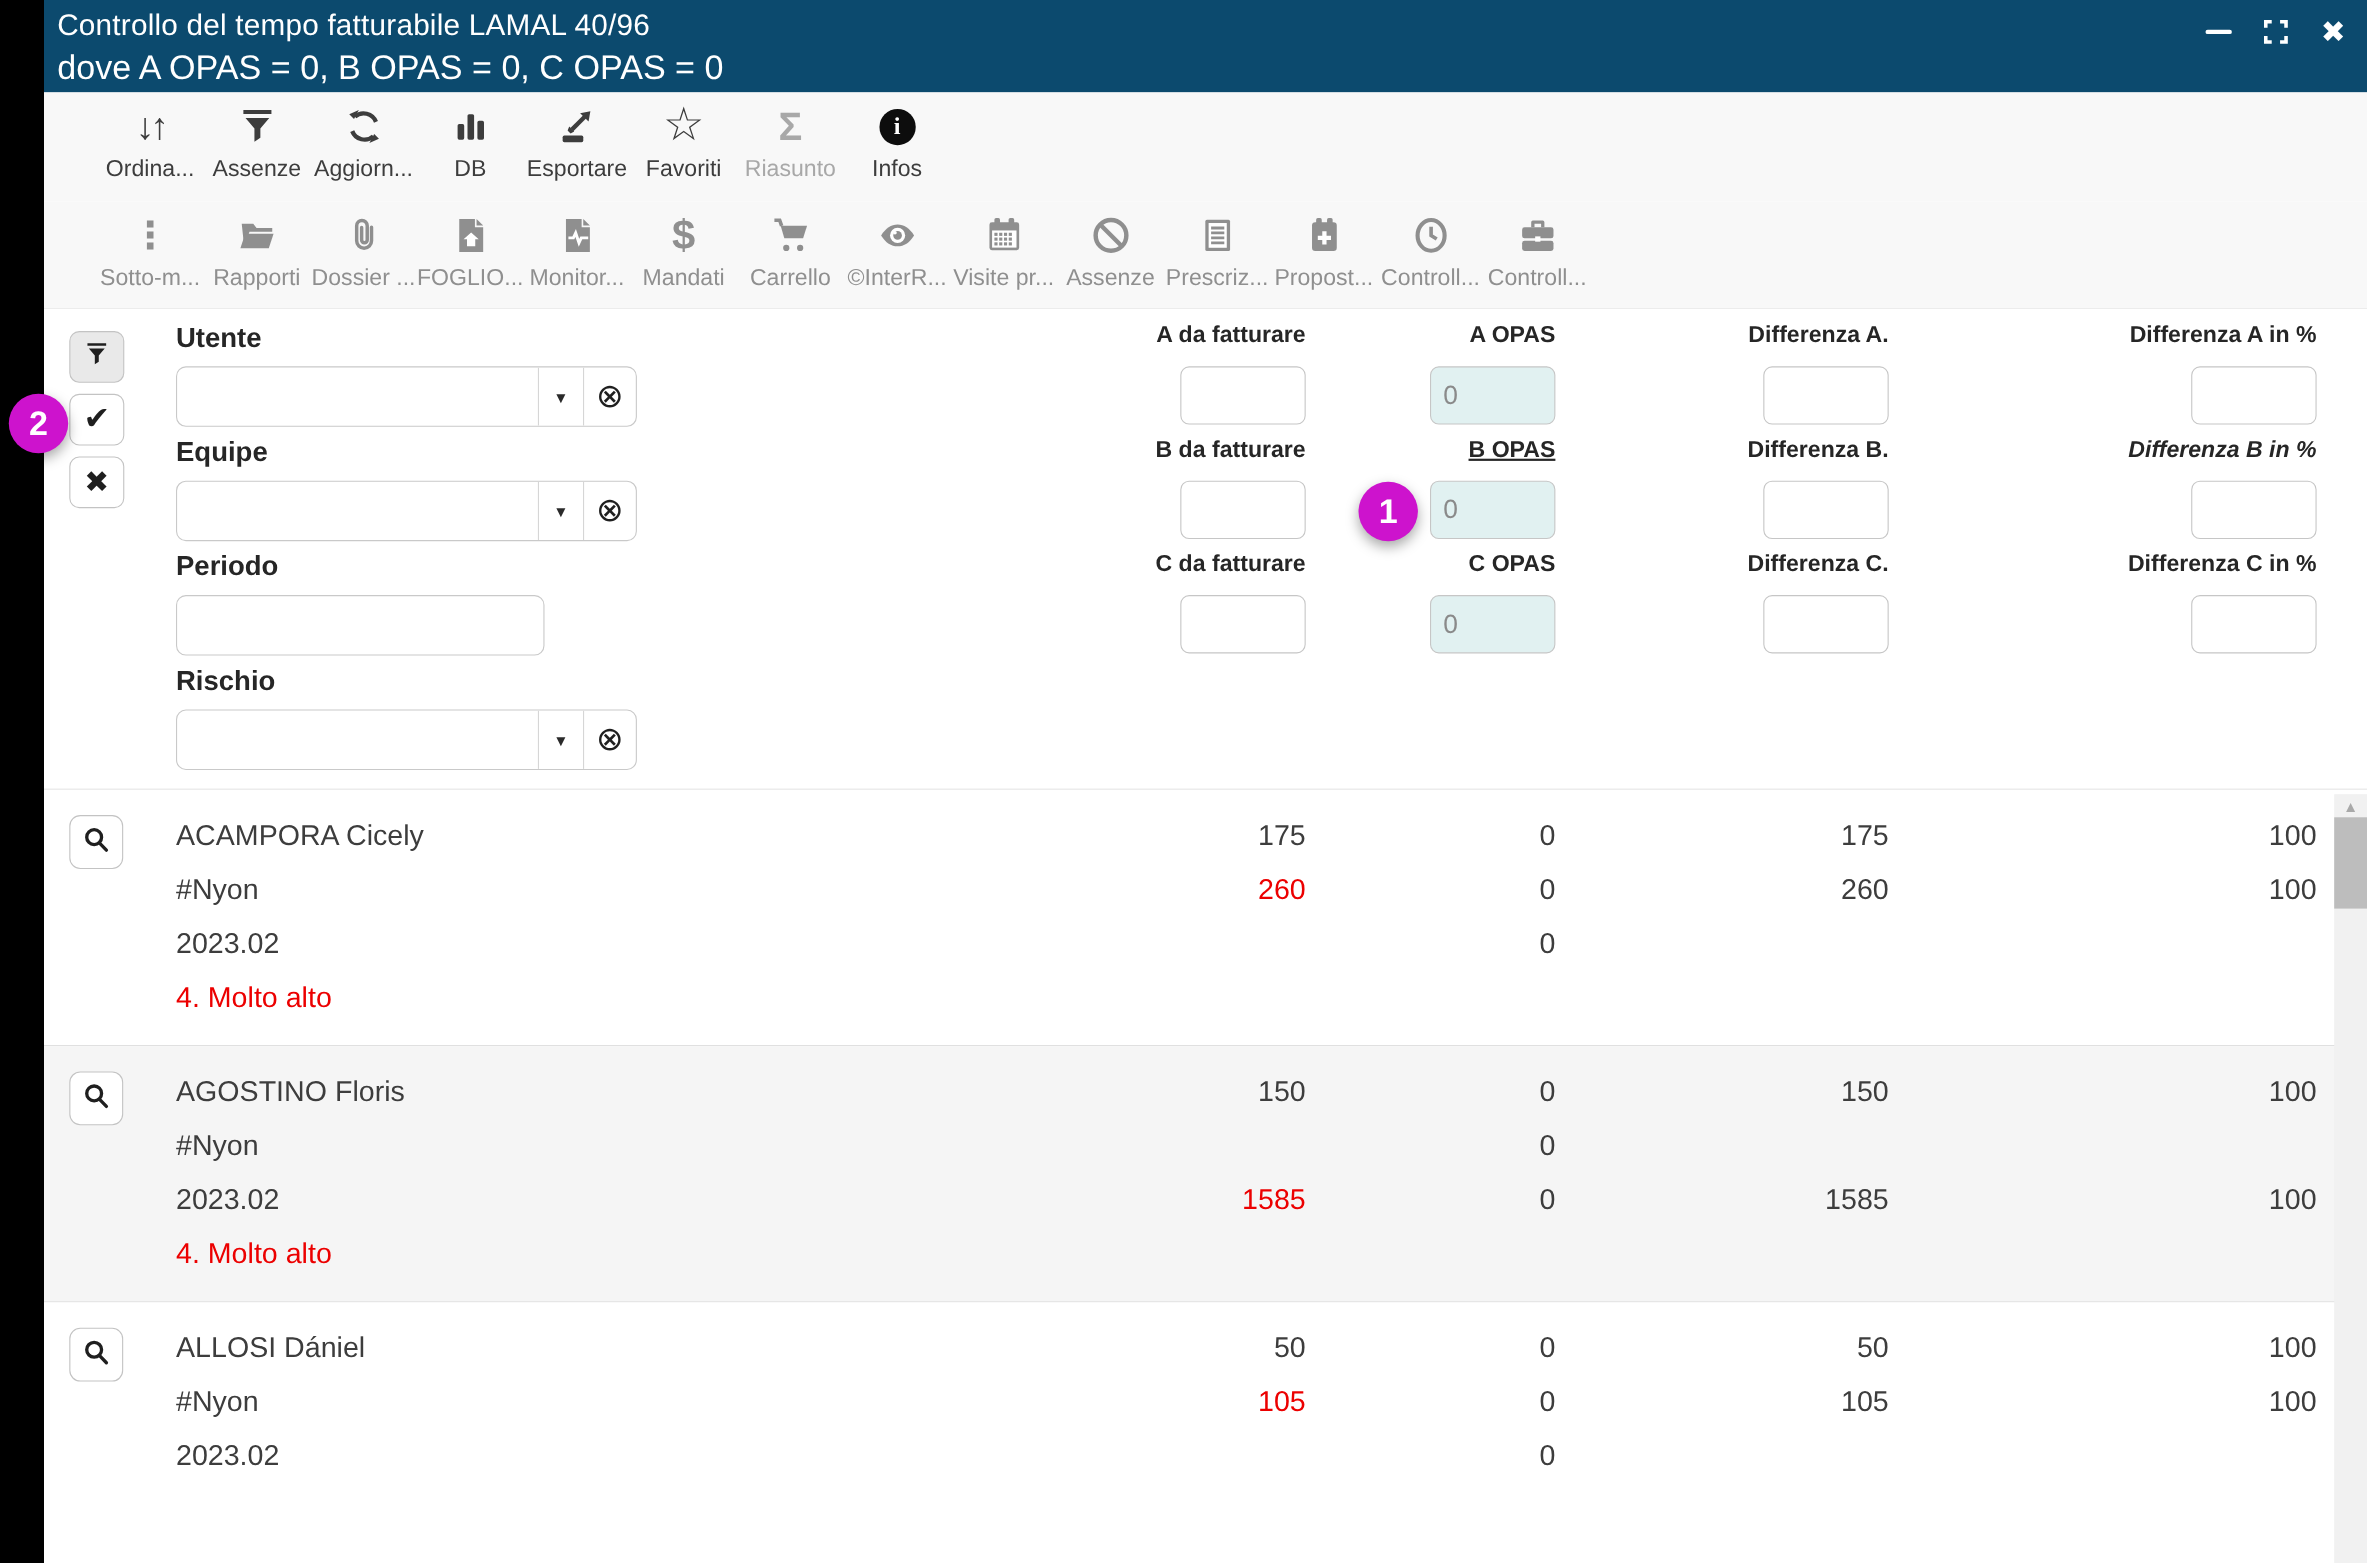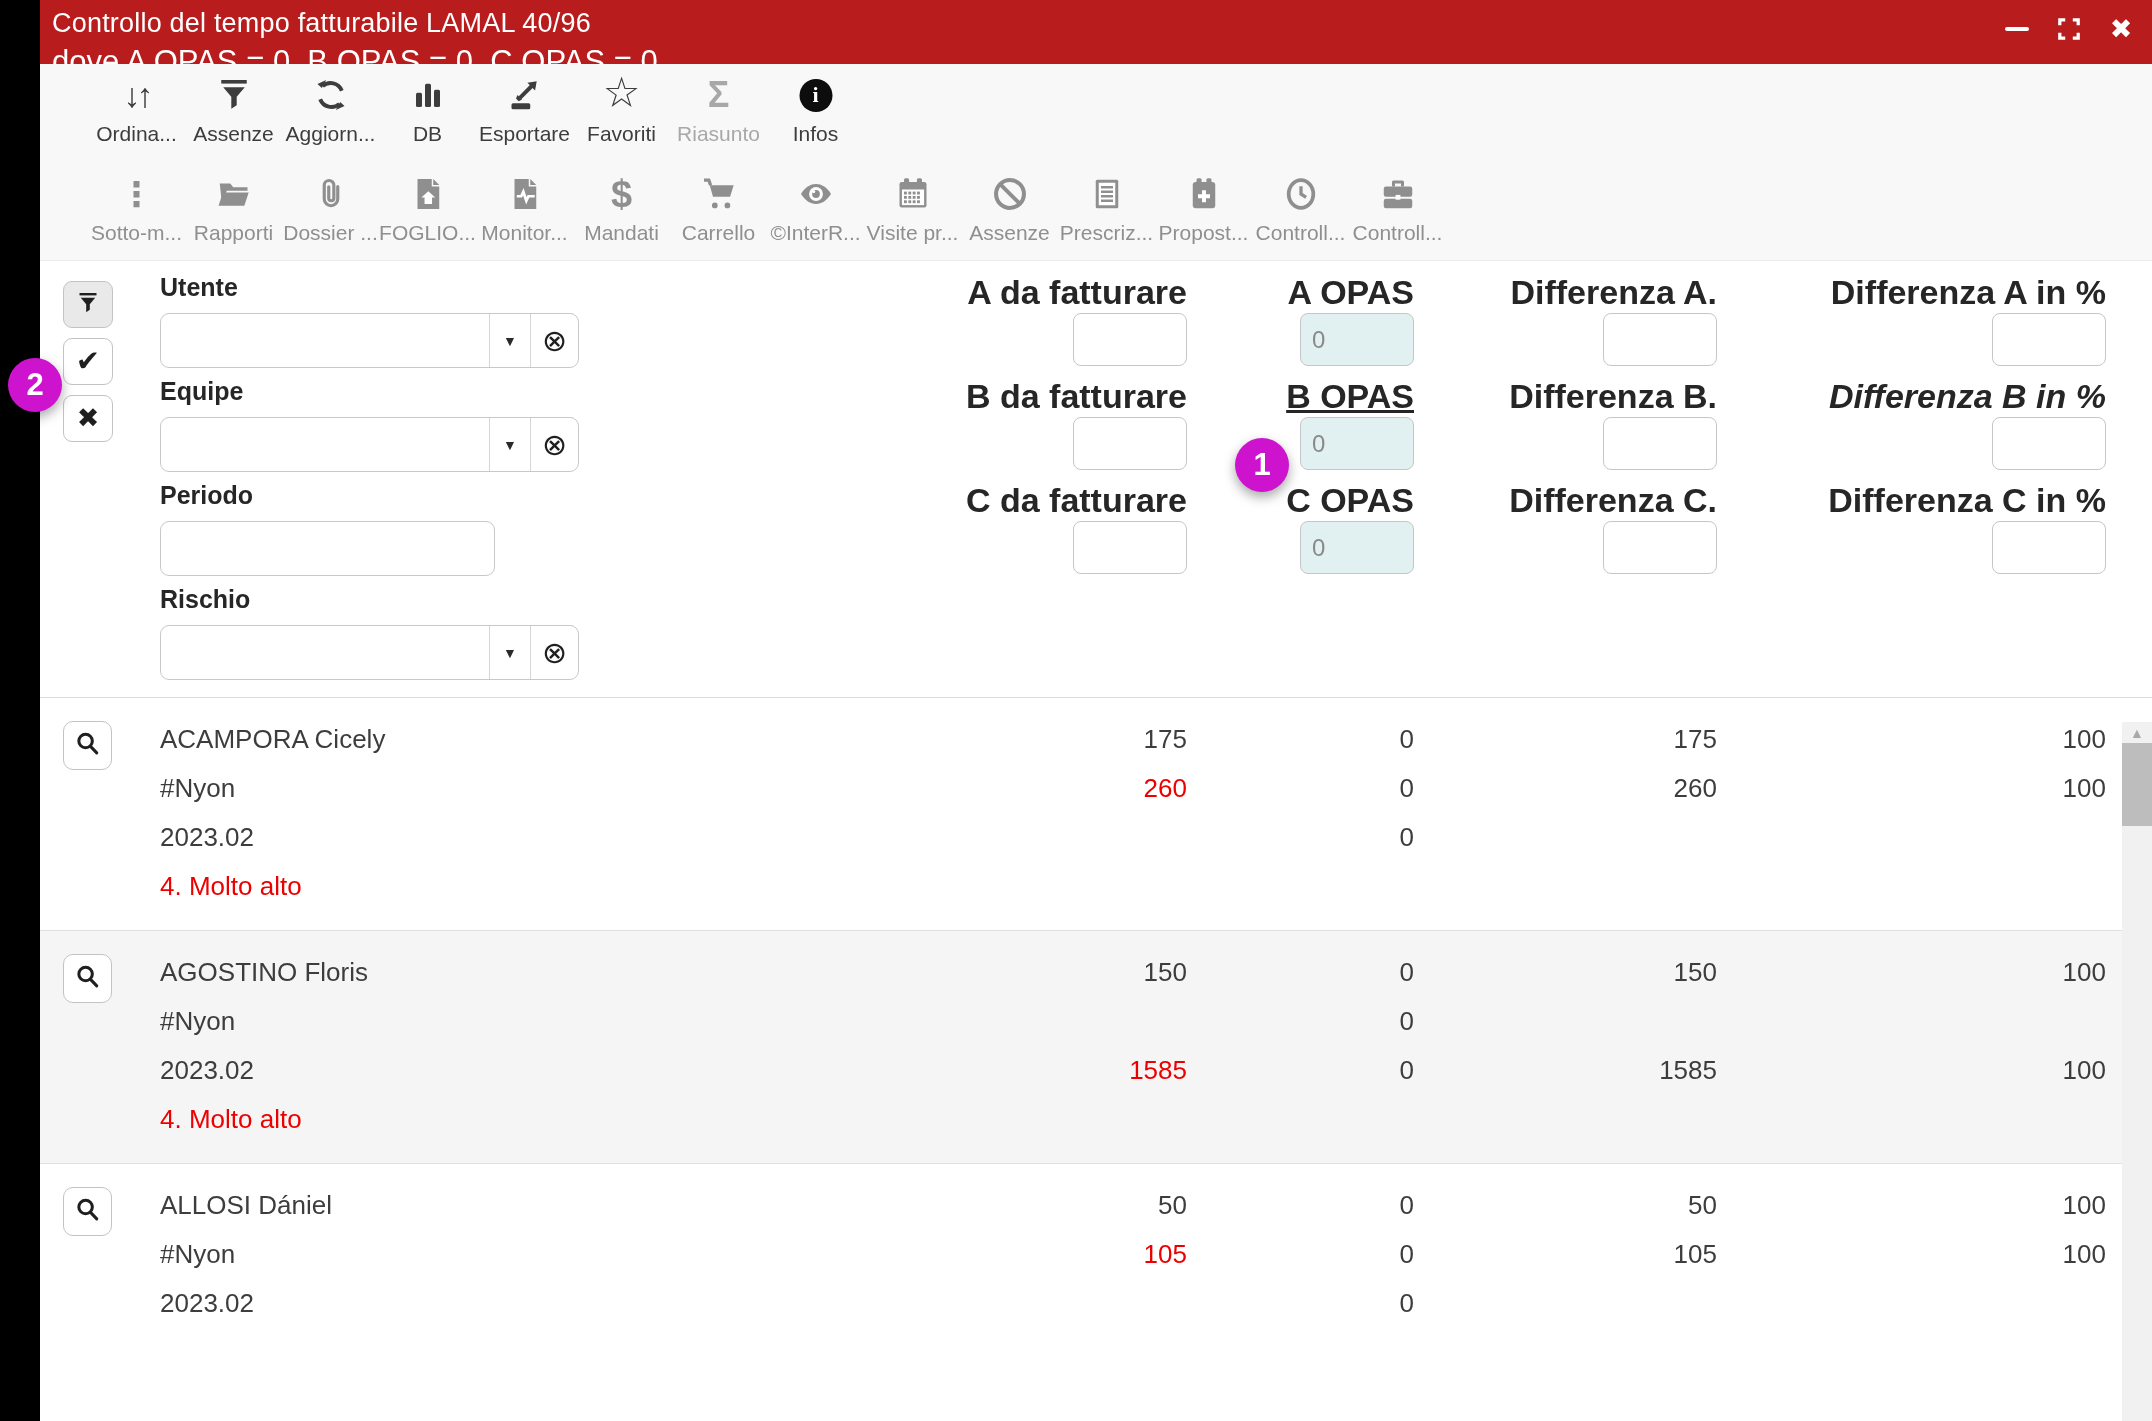--- a/index.html
+++ b/index.html
@@ -4,21 +4,21 @@
 <style>
   html,body{margin:0;padding:0;}
   body{
     width:2152px;height:1421px;background:#000;position:relative;overflow:hidden;
     font-family:"Liberation Sans","DejaVu Sans",sans-serif;
     -webkit-font-smoothing:antialiased;
   }
   .window{position:absolute;left:40px;top:0;width:2112px;height:1421px;background:#fff;}
 
   
-  .titlebar{position:relative;height:64px;background:#b91c1c;color:#fff;box-sizing:border-box;}
+  .titlebar{position:relative;height:84px;background:#0c4a6e;color:#fff;box-sizing:border-box;}
   .titlebar .title{position:absolute;left:12px;top:8px;font-size:27px;letter-spacing:.2px;white-space:nowrap;}
   .titlebar .subtitle{position:absolute;left:12px;top:44px;font-size:31px;white-space:nowrap;}
   .win-controls{position:absolute;top:12px;right:14px;display:flex;gap:18px;align-items:center;}
   .wc{width:34px;height:34px;display:flex;align-items:center;justify-content:center;color:#fff;cursor:pointer;}
   .wc-min-bar{width:24px;height:4px;background:#fff;border-radius:2px;display:block;}
   .wc-close{font-size:27px;line-height:1;}
 
   
   .toolbar{position:relative;display:flex;padding-left:48px;box-sizing:border-box;background:#f8f8f8;}
   .toolbar-primary{height:99px;}
@@ -36,21 +36,21 @@
   .filter-panel{position:relative;height:437px;background:#fff;border-bottom:1px solid #dcdcdc;box-sizing:border-box;}
   .fp-btn{position:absolute;left:23px;width:50px;height:47px;background:#fff;border:1px solid #c3c3c3;border-radius:9px;box-sizing:border-box;display:flex;align-items:center;justify-content:center;color:#1f1f1f;cursor:pointer;}
   .fp-btn svg{width:24px;height:24px;}
   .fp-btn.active{background:#e9e9e9;}
   .flabel{position:absolute;left:120px;font-size:25px;font-weight:700;color:#262626;white-space:nowrap;}
   .combo{position:absolute;left:120px;width:419px;height:55px;border:1px solid #c9c9c9;border-radius:9px;background:#fff;box-sizing:border-box;display:flex;overflow:hidden;}
   .combo-input{flex:1;}
   .combo-caret{width:40px;border-left:1px solid #d6d6d6;display:flex;align-items:center;justify-content:center;font-size:14px;color:#2a2a2a;cursor:pointer;}
   .combo-clear{width:47px;border-left:1px solid #d6d6d6;display:flex;align-items:center;justify-content:center;font-size:30px;color:#1f1f1f;cursor:pointer;}
   .text-input{position:absolute;left:120px;width:335px;height:55px;border:1px solid #c9c9c9;border-radius:9px;background:#fff;box-sizing:border-box;}
-  .ngrid-label{position:absolute;font-size:34px;font-weight:700;color:#262626;white-space:nowrap;}
+  .ngrid-label{position:absolute;font-size:21px;font-weight:700;color:#262626;white-space:nowrap;}
   .ngrid-input{position:absolute;width:114px;height:53px;border:1px solid #c6c6c6;border-radius:8px;background:#fff;box-sizing:border-box;font-size:24px;color:#8a8a8a;line-height:51px;padding-left:11px;}
   .ngrid-input.highlight{background:#e1f1f1;}
 
   
   .results{position:relative;background:#fff;}
   .rrow{position:relative;height:233px;border-bottom:1px solid #e0e0e0;box-sizing:border-box;padding-top:17px;background:#fff;}
   .rrow.zebra{background:#f5f5f5;}
   .rrow:last-child{border-bottom:none;}
   .row-btn{position:absolute;left:23px;top:23px;width:47px;height:47px;border:1px solid #c3c3c3;border-radius:10px;background:#fff;display:flex;align-items:center;justify-content:center;cursor:pointer;}
   .rline{position:relative;height:49px;font-size:26px;color:#3d3d3d;}

